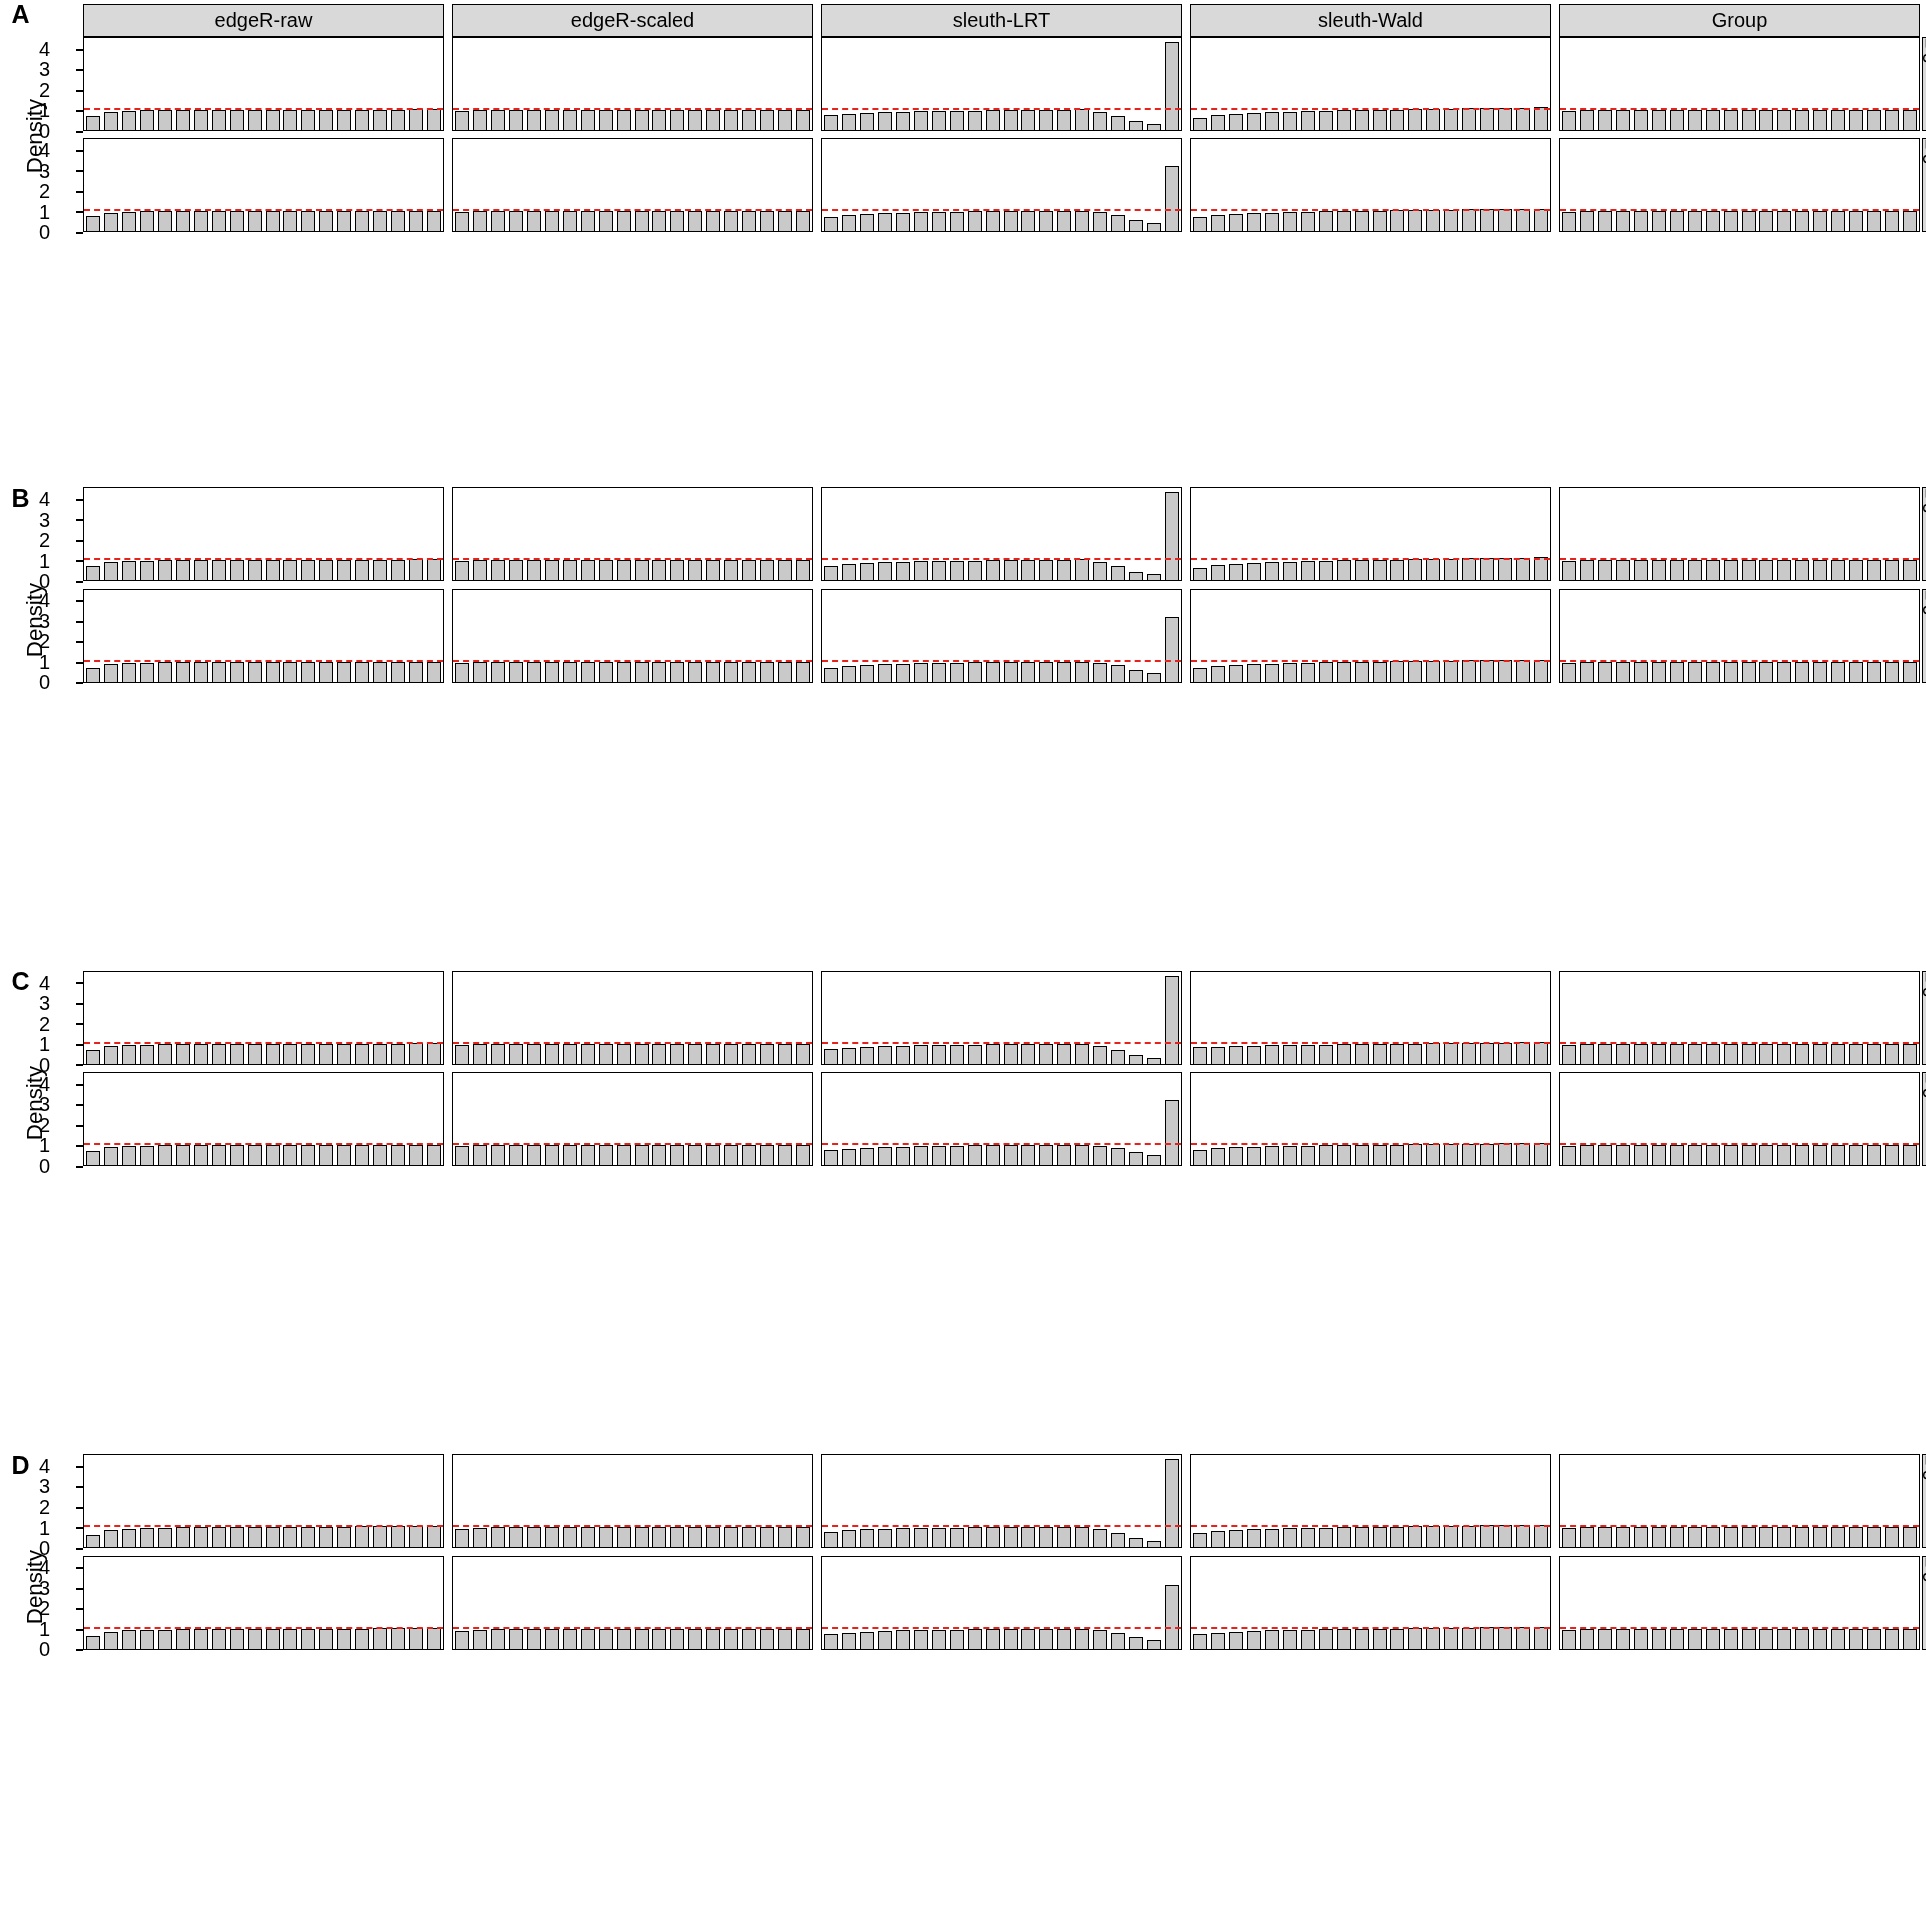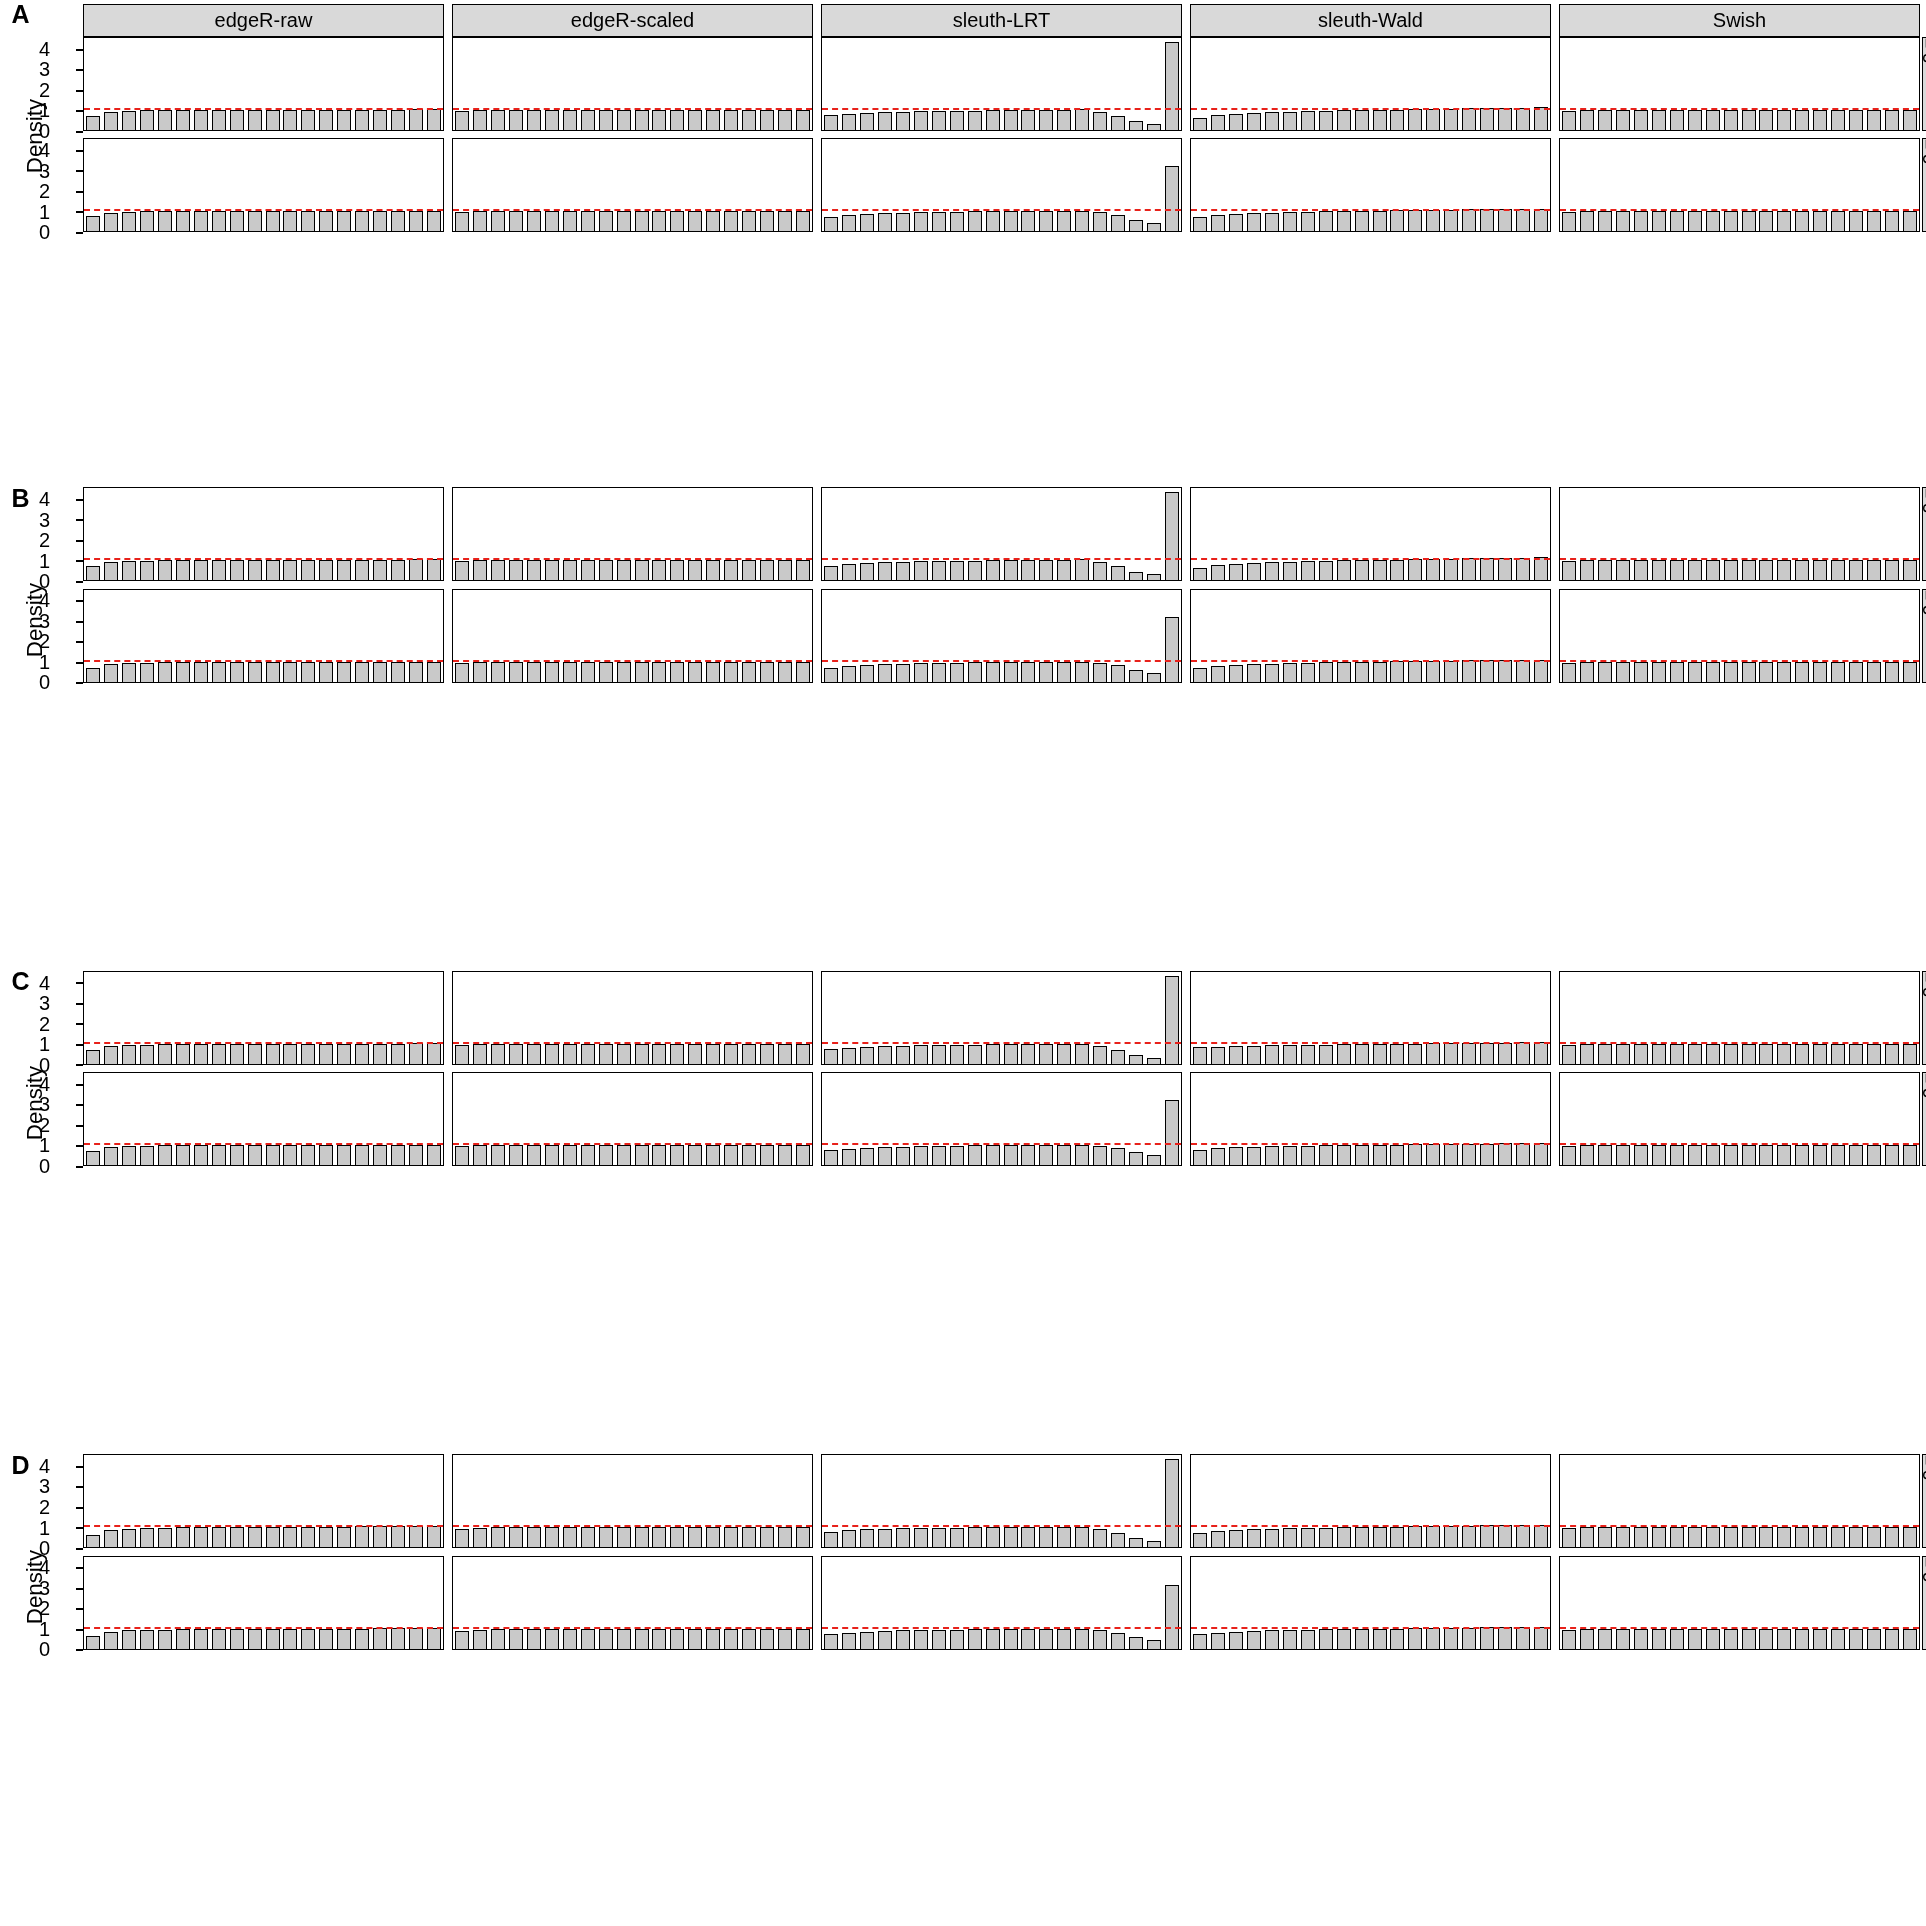--- a/index.html
+++ b/index.html
@@ -74,21 +74,21 @@
 </head>
 <body>
 
 <div id="root">
     <div class="block-letter" style="top: 2.3px;">A</div>
     <div class="ylabel" style="left: -15.4px; top: 123px; width: 100px; text-align: center;">Density</div>
     <div class="strip-top" style="position: absolute; left: 83px; top: 3.9px; width: 361px;">edgeR-raw</div>
     <div class="strip-top" style="position: absolute; left: 452px; top: 3.9px; width: 361px;">edgeR-scaled</div>
     <div class="strip-top" style="position: absolute; left: 821px; top: 3.9px; width: 361px;">sleuth-LRT</div>
     <div class="strip-top" style="position: absolute; left: 1190px; top: 3.9px; width: 361px;">sleuth-Wald</div>
-    <div class="strip-top" style="position: absolute; left: 1559px; top: 3.9px; width: 361px;">Swish</div>
+    <div class="strip-top" style="position: absolute; left: 1559px; top: 3.9px; width: 361px;">Group</div>
     <div class="ytick" style="left: 27px; top: 120px;">0</div>
     <div class="ytickmark" style="left: 76px; top: 131px;"></div>
     <div class="ytick" style="left: 27px; top: 99px;">1</div>
     <div class="ytickmark" style="left: 76px; top: 110px;"></div>
     <div class="ytick" style="left: 27px; top: 79px;">2</div>
     <div class="ytickmark" style="left: 76px; top: 90px;"></div>
     <div class="ytick" style="left: 27px; top: 58px;">3</div>
     <div class="ytickmark" style="left: 76px; top: 69px;"></div>
     <div class="ytick" style="left: 27px; top: 38px;">4</div>
     <div class="ytickmark" style="left: 76px; top: 49px;"></div>

